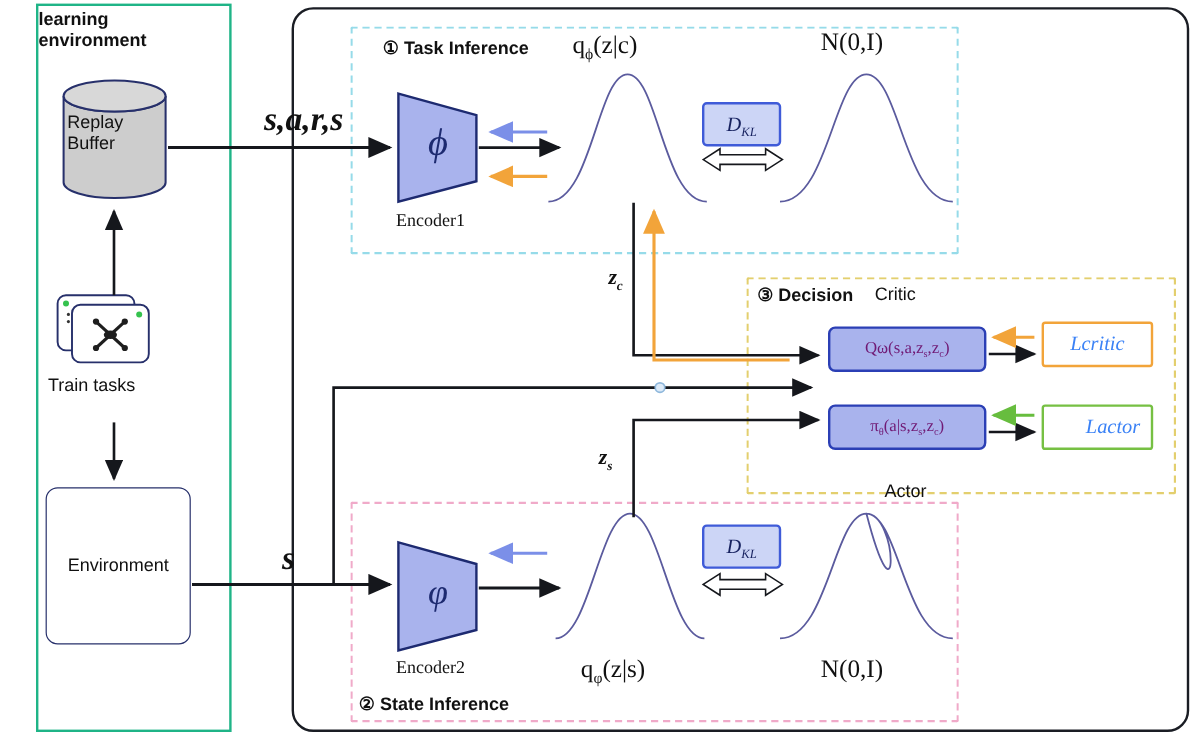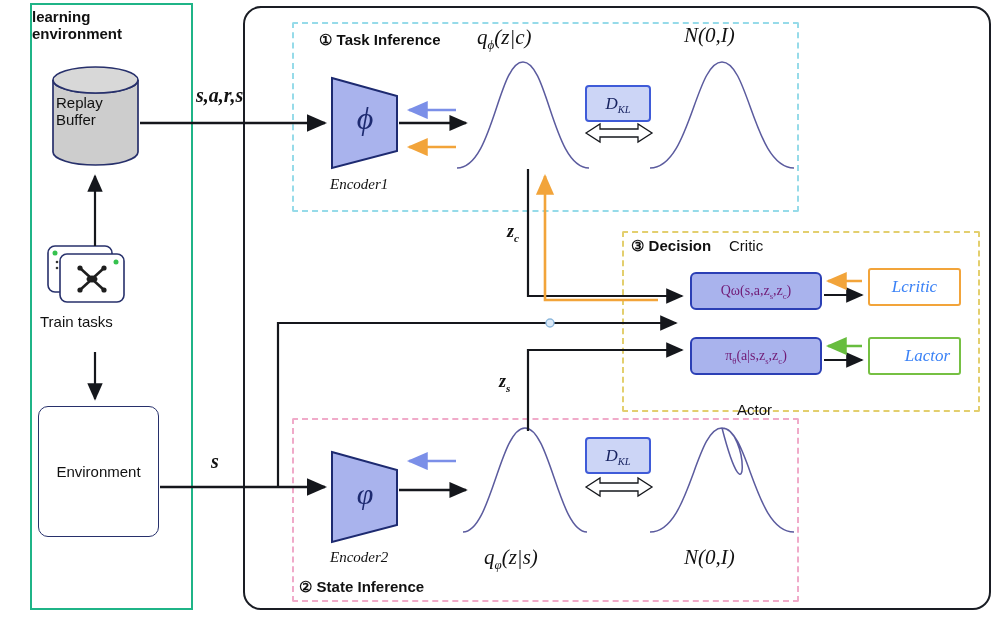--- a/index.html
+++ b/index.html
@@ -20,26 +20,26 @@
            font-family:"Liberation Serif",serif;font-size:14px;color:#701a75;}
   .loss-box{background:#fff;border-radius:3px;display:flex;align-items:center;justify-content:center;
            font-family:"Liberation Serif",serif;font-style:italic;font-size:17px;color:#3b82f6;}
   .loss-box.orange{border:2.6px solid #f2a43a;}
   .loss-box.green{border:2.6px solid #76c043;padding-left:26px;}
   
   .t{color:#111;}
   .bold{font-weight:bold;}
   .center{text-align:left;}
   .preline{white-space:pre-line;}
-  .serif-i{font-family:"Liberation Serif",serif;font-style:italic;}
+  .serif-i{font-family:"Liberation Serif",serif;}
   .serif-bi{font-family:"Liberation Serif",serif;font-style:italic;font-weight:bold;}
   .sz15{font-size:15px;}
   .sz18{font-size:18px;}
   .sz21{font-size:21px;}
-  .sz22{font-size:20px;}
+  .sz22{font-size:28px;margin-left:24px;}
   .phi-glyph{font-family:"Liberation Serif",serif;font-style:italic;color:#1d2a70;text-align:center;}
   sub{font-size:0.62em;line-height:0;}
   svg.overlay{position:absolute;left:0;top:0;pointer-events:none;}
   .z2{z-index:2}.z3{z-index:3}.z5{z-index:5}.z10{z-index:10}
 </style>
 </head>
 <body>
 
 <div class="stage">
 

